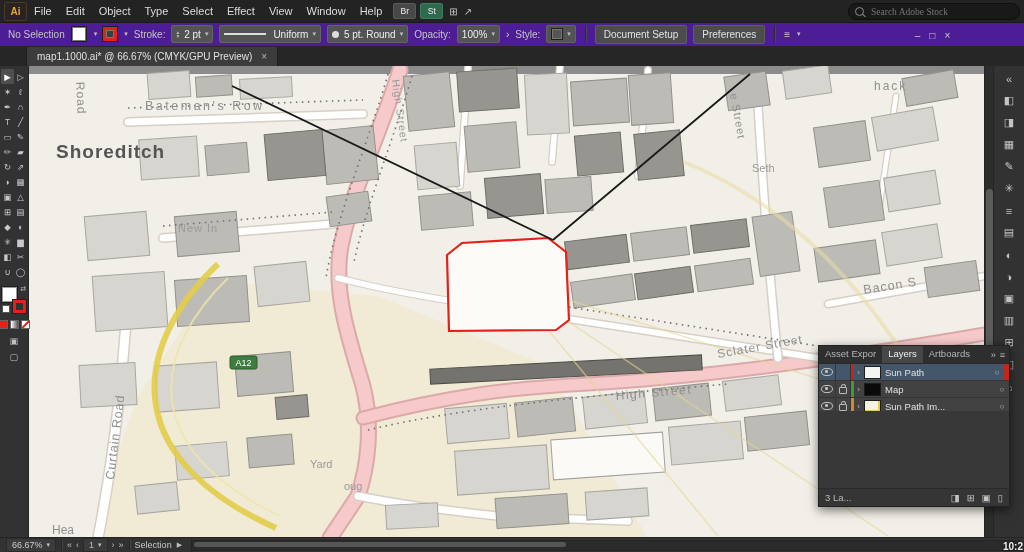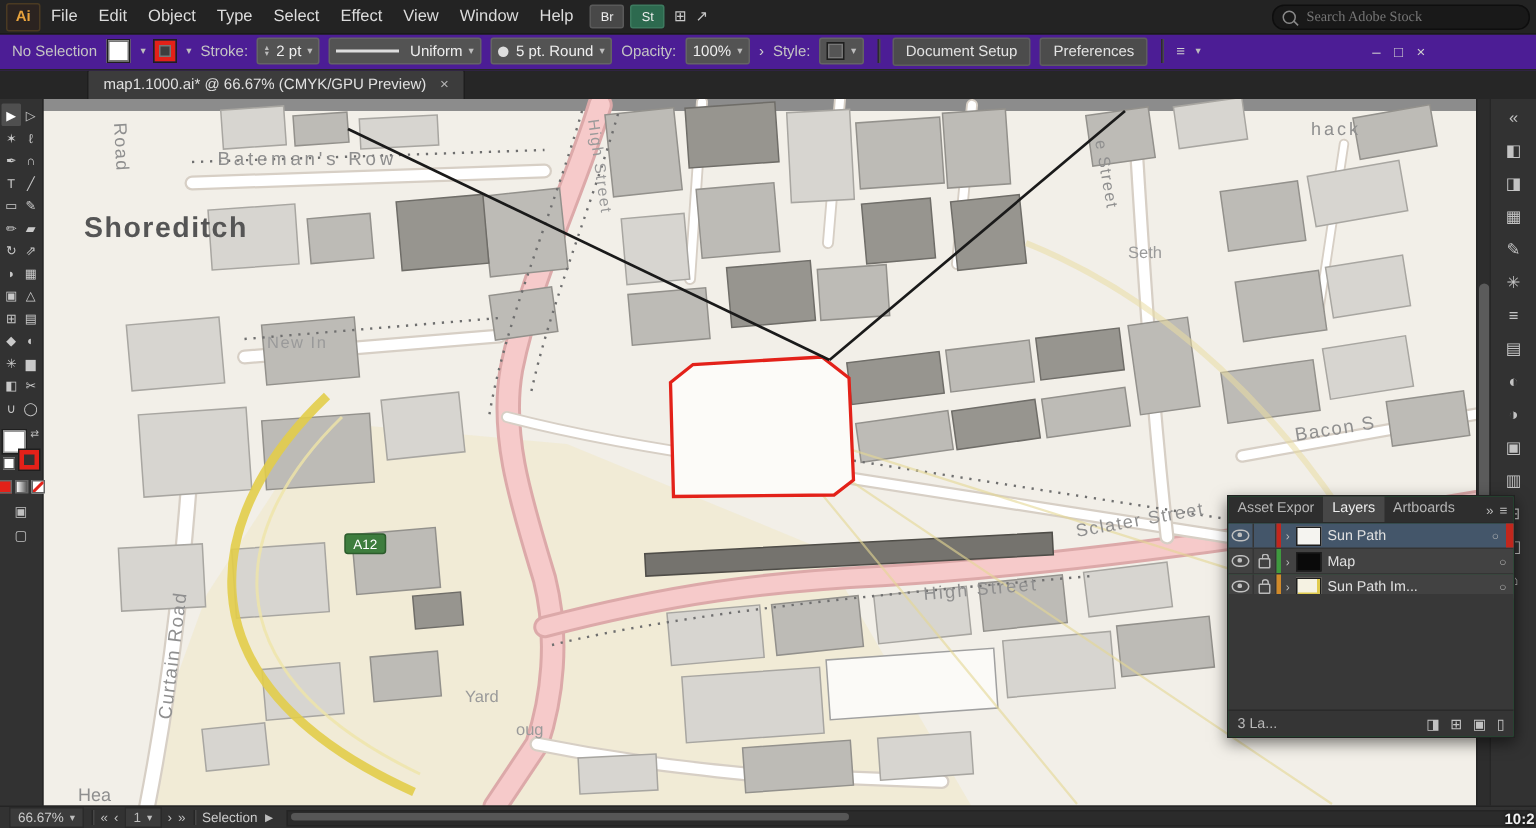--- a/index.html
+++ b/index.html
@@ -26,21 +26,21 @@
   .swatch.fill{background:#fff;}
   .swatch.stroke{background:#3e3e3e;border:3px solid #e32119;outline:1px solid #1f1f1f;width:8px;height:8px;}
   .caret{font-size:7px;color:#bdbdbd;margin-left:1px;}
   .well{height:16px;background:#535353;border:1px solid #646464;border-radius:2px;display:flex;align-items:center;padding:0 4px;gap:3px;color:#eee;}
   .stepper{display:flex;flex-direction:column;font-size:5.5px;line-height:4px;color:#bbb;margin-right:2px;}
   .cb-sep{width:1px;height:16px;background:#2c2c2c;margin:0 3px;box-shadow:1px 0 0 #4a4a4a;}
   .cb-btn{height:17px;background:#4c4c4c;border:1px solid #5e5e5e;border-radius:2px;display:flex;align-items:center;padding:0 8px;color:#e2e2e2;}
   .linepreview{width:42px;height:2px;background:#ddd;margin-right:4px;}
   .brushdot{width:7px;height:7px;border-radius:50%;background:#ddd;margin-right:2px;}
   
-  .tabbar{position:absolute;top:46px;left:0;right:0;height:20px;background:#262626;display:flex;align-items:flex-end;padding-left:58px;z-index:18;}
+  .tabbar{position:absolute;top:46px;left:0;right:0;height:20px;background:#262626;display:flex;align-items:flex-end;padding-left:26px;z-index:18;}
   .doc-tab{height:19px;background:#3c3c3c;border:1px solid #1e1e1e;border-bottom:none;display:flex;align-items:center;gap:9px;padding:0 10px;font-size:10px;color:#e0e0e0;border-radius:2px 2px 0 0;}
   .tab-close{color:#b5b5b5;font-size:10px;}
   
   .toolbar{position:absolute;top:66px;left:0;bottom:14px;width:28px;background:#323232;border-right:1px solid #262626;display:flex;flex-direction:column;align-items:center;padding-top:3px;z-index:15;}
   .tools{display:grid;grid-template-columns:13px 13px;}
   .tool{width:13px;height:15px;display:flex;align-items:center;justify-content:center;font-size:8.5px;color:#c9c9c9;}
   .tool.active{background:#4f4f4f;color:#fff;border-radius:1px;}
   .fswrap{position:relative;width:24px;height:26px;margin-top:8px;flex:0 0 auto;}
   .fillsw{position:absolute;top:0;left:0;width:13px;height:13px;background:#fff;border:1px solid #999;box-shadow:0 0 0 1px #1f1f1f;}
   .strokesw{position:absolute;bottom:0;right:0;width:7px;height:7px;background:#323232;border:3px solid #e32119;box-shadow:0 0 0 1px #1f1f1f;}
@@ -56,21 +56,21 @@
   .screenmode{margin-top:6px;font-size:9px;color:#c0c0c0;}
   
   .canvas{position:absolute;top:66px;left:28px;right:39px;bottom:14px;background:#8c8c8c;}
   .canvas svg{position:absolute;inset:0;}
   
   .vscroll{position:absolute;top:66px;right:30px;bottom:14px;width:9px;background:#2d2d2d;border-left:1px solid #242424;z-index:14;}
   .vthumb{position:absolute;top:26%;height:34%;left:1px;right:1px;background:#5b5b5b;border-radius:4px;}
   .dock{position:absolute;top:66px;right:0;bottom:14px;width:30px;background:#323232;border-left:1px solid #262626;display:flex;flex-direction:column;align-items:center;padding-top:2px;gap:1px;z-index:16;}
   .dock-ico{width:24px;height:21px;display:flex;align-items:center;justify-content:center;color:#c3c3c3;font-size:11px;border-radius:2px;}
   
-  .layers-panel{position:absolute;left:818px;top:330px;width:190px;height:160px;background:#15803d;border:1px solid #222;box-shadow:0 3px 10px rgba(0,0,0,.55);z-index:25;font-size:9.5px;}
+  .layers-panel{position:absolute;left:818px;top:345px;width:190px;height:160px;background:#ec4899;border:1px solid #222;box-shadow:0 3px 10px rgba(0,0,0,.55);z-index:25;font-size:9.5px;}
   .panel-tabs{height:17px;background:#2e2e2e;display:flex;align-items:stretch;border-bottom:1px solid #2a2a2a;}
   .panel-tab{padding:2px 6px 0;color:#b5b5b5;white-space:nowrap;overflow:hidden;}
   .panel-tab.active{background:#474747;color:#eee;}
   .ptab-right{margin-left:auto;display:flex;align-items:center;gap:4px;padding-right:4px;color:#bbb;font-size:9px;}
   .layer-row{height:16px;display:flex;align-items:center;background:#424242;border-bottom:1px solid #353535;}
   .layer-row.selected{background:#44566a;}
   .cell-eye,.cell-lock{width:16px;height:100%;display:flex;align-items:center;justify-content:center;border-right:1px solid #353535;flex:0 0 auto;}
   .cell-lock{width:14px;}
   .eye{width:10px;height:6px;border:1px solid #c0c0c0;border-radius:50% / 60%;position:relative;}
   .eye::after{content:"";position:absolute;left:3px;top:1px;width:2.5px;height:2.5px;background:#c0c0c0;border-radius:50%;}

